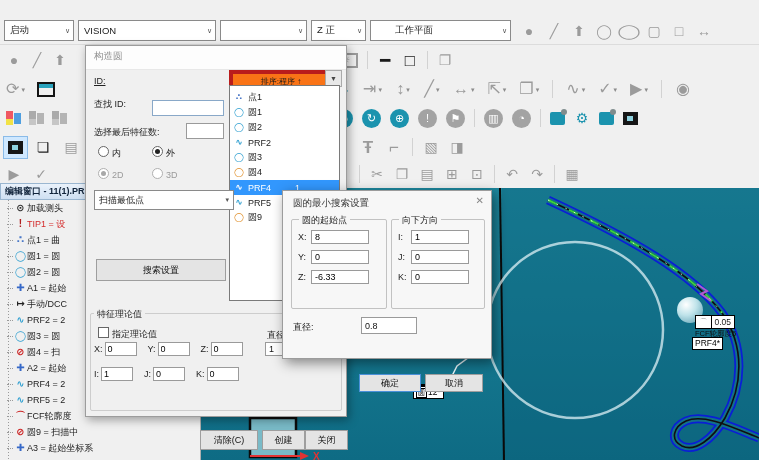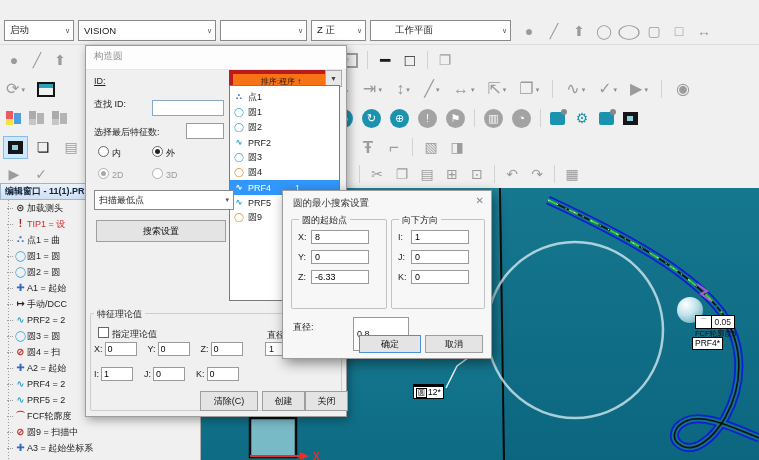--- a/index.html
+++ b/index.html
@@ -70,21 +70,21 @@
   .dlg{position:absolute;background:#f0f0f0;border:1px solid #9c9c9c;box-shadow:2px 3px 9px rgba(0,0,0,.35);}
   #dlg1{left:85px;top:45px;width:260px;height:370px;z-index:3;}
   #dlg1-title{height:19px;background:#fdfdfd;font-size:9.5px;color:#8c8c8c;padding:4px 0 0 8px;
               border-bottom:1px solid #e8e8e8;}
   .abs{position:absolute;}
   .lbl{font-size:9px;color:#222;white-space:nowrap;}
   .inp{position:absolute;background:#fff;border:1px solid #89a8c8;font-size:9px;padding:0 3px;
        font-family:inherit;color:#111;box-sizing:border-box;}
   .inp.gray{border-color:#9a9a9a;}
   .btn{position:absolute;background:#e4e4e4;border:1px solid #9e9e9e;font-size:9px;color:#111;
-       display:flex;align-items:center;justify-content:center;cursor:default;}
+       display:flex;align-items:center;justify-content:center;cursor:default;margin-top:39px;}
   .btn.primary{border-color:#4a90d9;}
   .radio{display:inline-block;width:9px;height:9px;border:1px solid #666;border-radius:50%;
          background:#fff;vertical-align:-1px;margin-right:3px;position:relative;}
   .radio.on::after{content:"";position:absolute;left:2px;top:2px;width:5px;height:5px;border-radius:50%;background:#222;}
   .radio.dis{border-color:#b0b0b0;}
   .radio.dis.on::after{background:#a8a8a8;}
   .cb{display:inline-block;width:9px;height:9px;border:1px solid #666;background:#fff;vertical-align:-1px;margin-right:3px;}
   .dim{color:#9a9a9a;}
   #dlg1-listhdr{left:143px;top:24px;width:96px;height:15px;border:4px solid #b91c1c;background:#f97316;
                 font-size:8px;text-align:center;line-height:15px;}
@@ -483,18 +483,18 @@
             <input readonly="" value="0" style="">
           </div>
           <div class="vfield">
             <span class="fl">K:</span>
             <input readonly="" value="0" style="">
           </div>
         </div>
     </div>
     <span class="fs-label" style="left:116px;top:23px;">向下方向</span>
     <span class="abs lbl" style="left:10px;top:130px;">直径:</span>
-    <input class="inp gray" style="left: 70px; top: 126px; width: 56px; height: 34px;" readonly="" value="0.8">
+    <input class="inp gray" style="left: 78px; top: 126px; width: 56px; height: 17px;" readonly="" value="0.8">
     <div class="btn primary" style="left:76px;top:144px;width:60px;height:16px;">确定</div>
     <div class="btn" style="left:142px;top:144px;width:56px;height:16px;">取消</div>
   </div>
 
 </div>
 
 </body></html>

